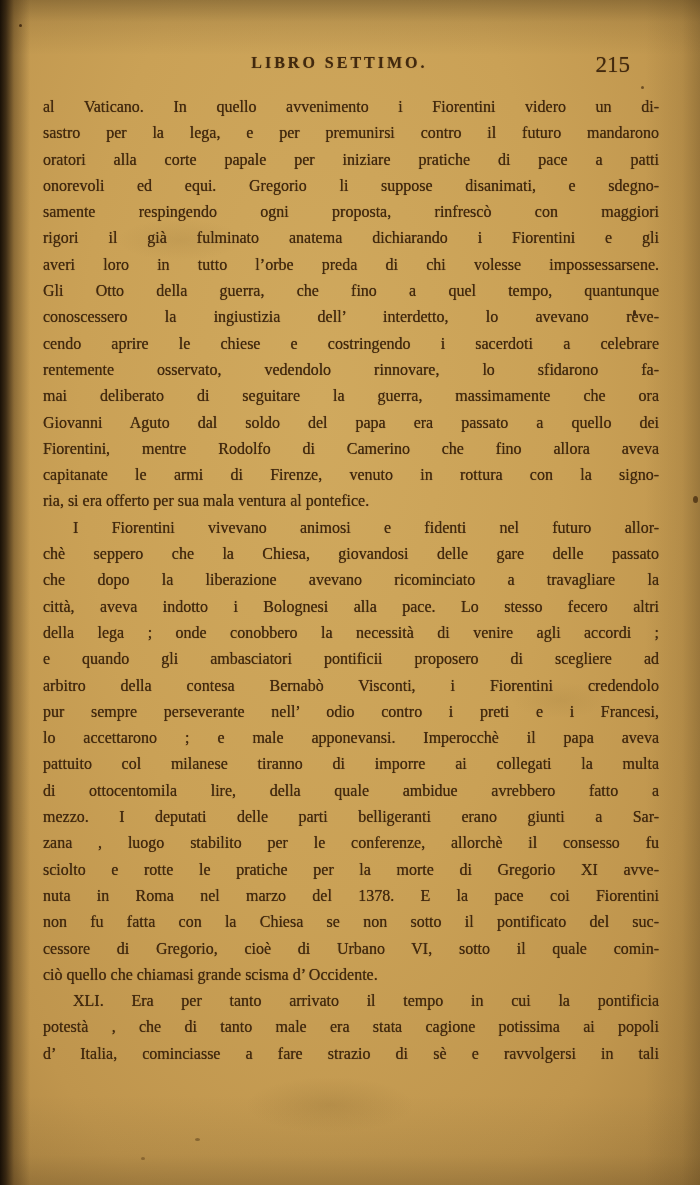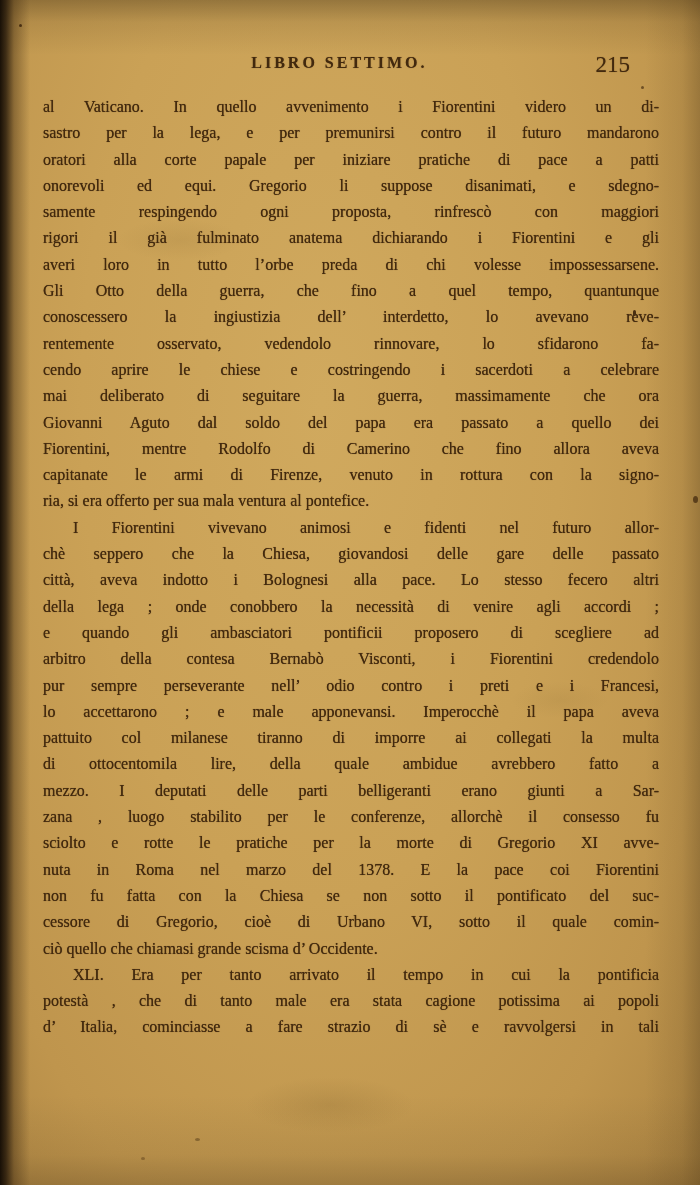--- a/index.html
+++ b/index.html
@@ -70,29 +70,30 @@
   <div class="textblock" id="textblock">
       <div class="line">al Vaticano. In quello avvenimento i Fiorentini videro un di-</div>
       <div class="line">sastro per la lega, e per premunirsi contro il futuro mandarono</div>
       <div class="line">oratori alla corte papale per iniziare pratiche di pace a patti</div>
       <div class="line">onorevoli ed equi. Gregorio li suppose disanimati, e sdegno-</div>
       <div class="line">samente respingendo ogni proposta, rinfrescò con maggiori</div>
       <div class="line">rigori il già fulminato anatema dichiarando i Fiorentini e gli</div>
       <div class="line">averi loro in tutto l’orbe preda di chi volesse impossessarsene.</div>
       <div class="line">Gli Otto della guerra, che fino a quel tempo, quantunque</div>
       <div class="line">conoscessero la ingiustizia dell’ interdetto, lo avevano reve-</div>
+      <div class="line">cendo aprire le chiese e costringendo i sacerdoti a celebrare</div>
       <div class="line">rentemente osservato, vedendolo rinnovare, lo sfidarono fa-</div>
-      <div class="line">cendo aprire le chiese e costringendo i sacerdoti a celebrare</div>
       <div class="line">mai deliberato di seguitare la guerra, massimamente che ora</div>
       <div class="line">Giovanni Aguto dal soldo del papa era passato a quello dei</div>
       <div class="line">Fiorentini, mentre Rodolfo di Camerino che fino allora aveva</div>
       <div class="line">capitanate le armi di Firenze, venuto in rottura con la signo-</div>
       <div class="line para-end">ria, si era offerto per sua mala ventura al pontefice.</div>
       <div class="line indent">I Fiorentini vivevano animosi e fidenti nel futuro allor-</div>
       <div class="line">chè seppero che la Chiesa, giovandosi delle gare delle passato</div>
+      <div class="line">che dopo la liberazione avevano ricominciato a travagliare la</div>
       <div class="line">città, aveva indotto i Bolognesi alla pace. Lo stesso fecero altri</div>
       <div class="line">della lega ; onde conobbero la necessità di venire agli accordi ;</div>
       <div class="line">e quando gli ambasciatori pontificii proposero di scegliere ad</div>
       <div class="line">arbitro della contesa Bernabò Visconti, i Fiorentini credendolo</div>
       <div class="line">pur sempre perseverante nell’ odio contro i preti e i Francesi,</div>
       <div class="line">lo accettarono ; e male apponevansi. Imperocchè il papa aveva</div>
       <div class="line">pattuito col milanese tiranno di imporre ai collegati la multa</div>
       <div class="line">di ottocentomila lire, della quale ambidue avrebbero fatto a</div>
       <div class="line">mezzo. I deputati delle parti belligeranti erano giunti a Sar-</div>
       <div class="line">zana , luogo stabilito per le conferenze, allorchè il consesso fu</div>

